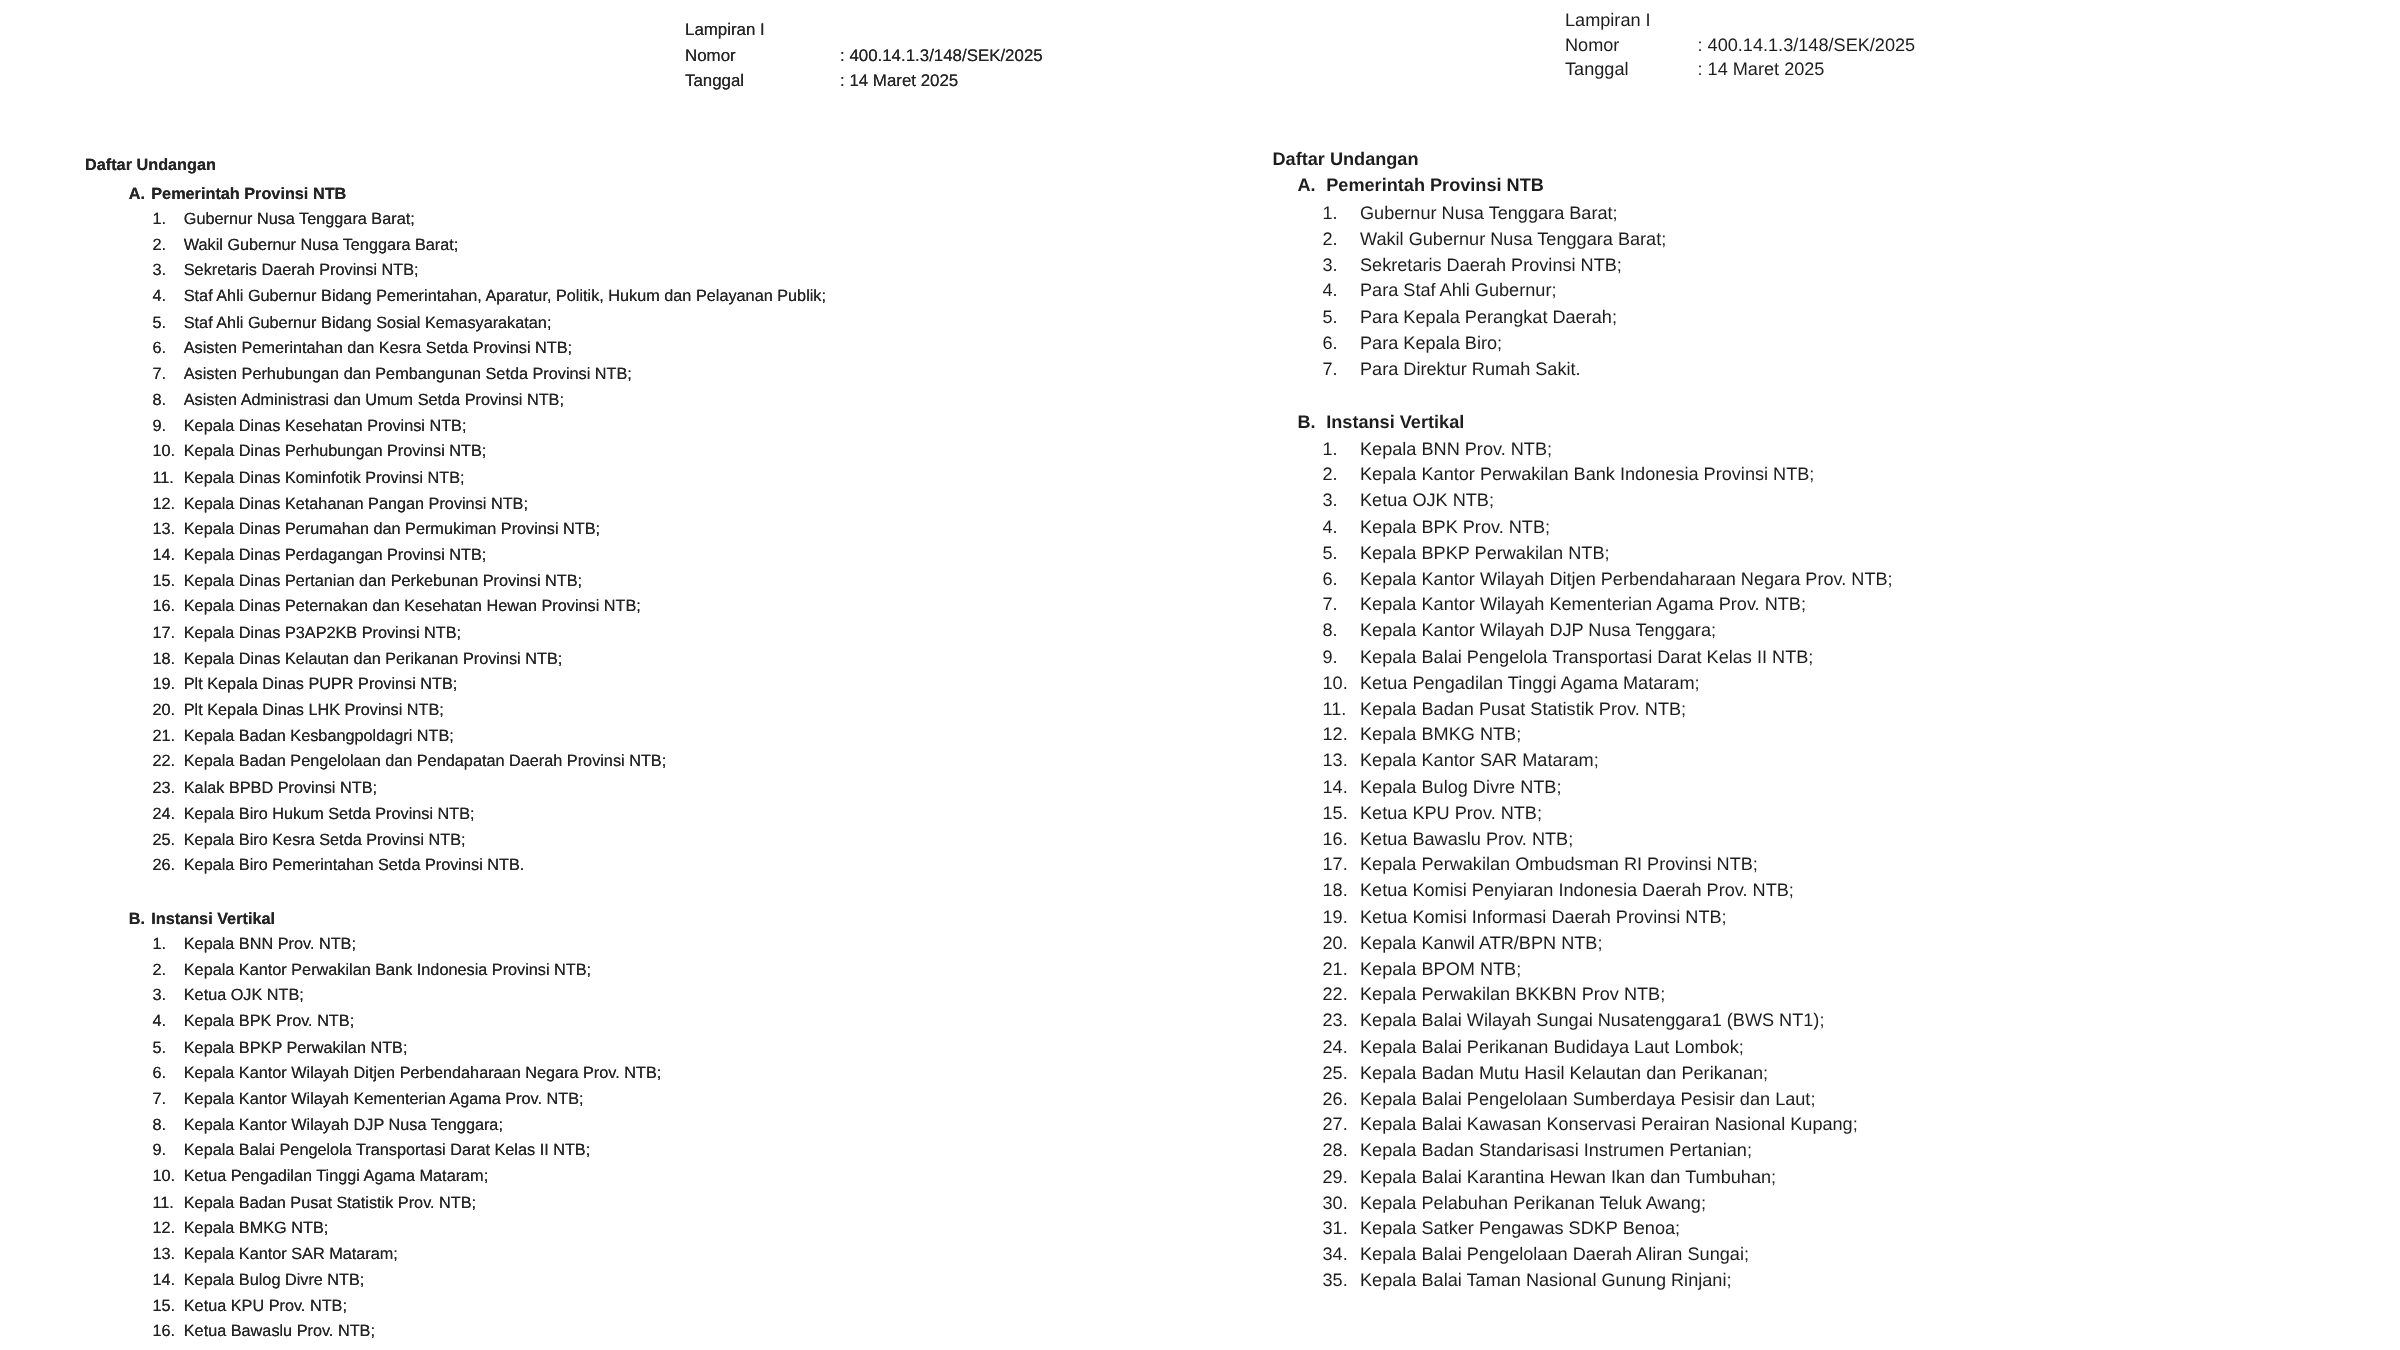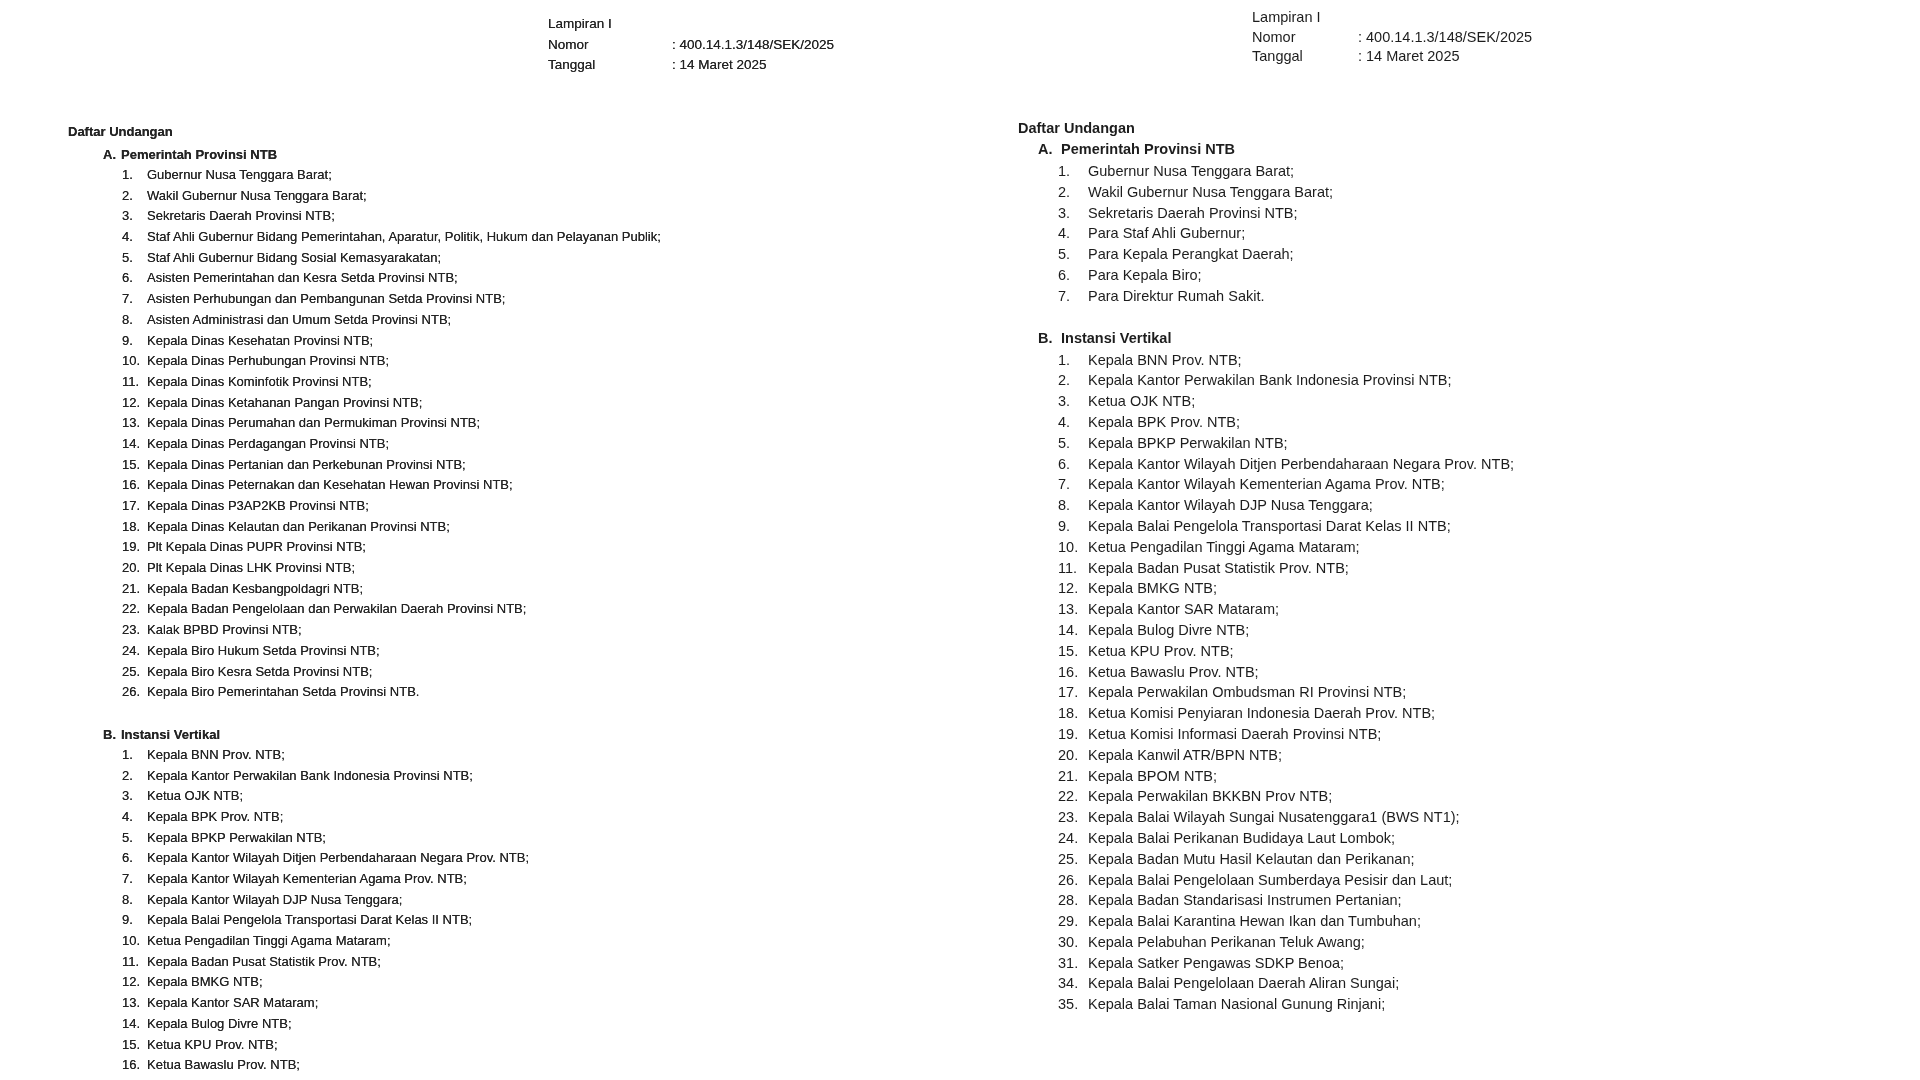--- a/index.html
+++ b/index.html
@@ -148,21 +148,21 @@
         <div class="item-row">
           <span class="item-number">20.</span>
           <span class="item-text">Plt Kepala Dinas LHK Provinsi NTB;</span>
         </div>
         <div class="item-row">
           <span class="item-number">21.</span>
           <span class="item-text">Kepala Badan Kesbangpoldagri NTB;</span>
         </div>
         <div class="item-row">
           <span class="item-number">22.</span>
-          <span class="item-text">Kepala Badan Pengelolaan dan Perwakilan Daerah Provinsi NTB;</span>
+          <span class="item-text">Kepala Badan Pengelolaan dan Pendapatan Daerah Provinsi NTB;</span>
         </div>
         <div class="item-row">
           <span class="item-number">23.</span>
           <span class="item-text">Kalak BPBD Provinsi NTB;</span>
         </div>
         <div class="item-row">
           <span class="item-number">24.</span>
           <span class="item-text">Kepala Biro Hukum Setda Provinsi NTB;</span>
         </div>
         <div class="item-row">
@@ -394,20 +394,24 @@
         </div>
         <div class="item-row">
           <span class="item-number">25.</span>
           <span class="item-text">Kepala Badan Mutu Hasil Kelautan dan Perikanan;</span>
         </div>
         <div class="item-row">
           <span class="item-number">26.</span>
           <span class="item-text">Kepala Balai Pengelolaan Sumberdaya Pesisir dan Laut;</span>
         </div>
         <div class="item-row">
+          <span class="item-number">27.</span>
+          <span class="item-text">Kepala Balai Kawasan Konservasi Perairan Nasional Kupang;</span>
+        </div>
+        <div class="item-row">
           <span class="item-number">28.</span>
           <span class="item-text">Kepala Badan Standarisasi Instrumen Pertanian;</span>
         </div>
         <div class="item-row">
           <span class="item-number">29.</span>
           <span class="item-text">Kepala Balai Karantina Hewan Ikan dan Tumbuhan;</span>
         </div>
         <div class="item-row">
           <span class="item-number">30.</span>
           <span class="item-text">Kepala Pelabuhan Perikanan Teluk Awang;</span>

